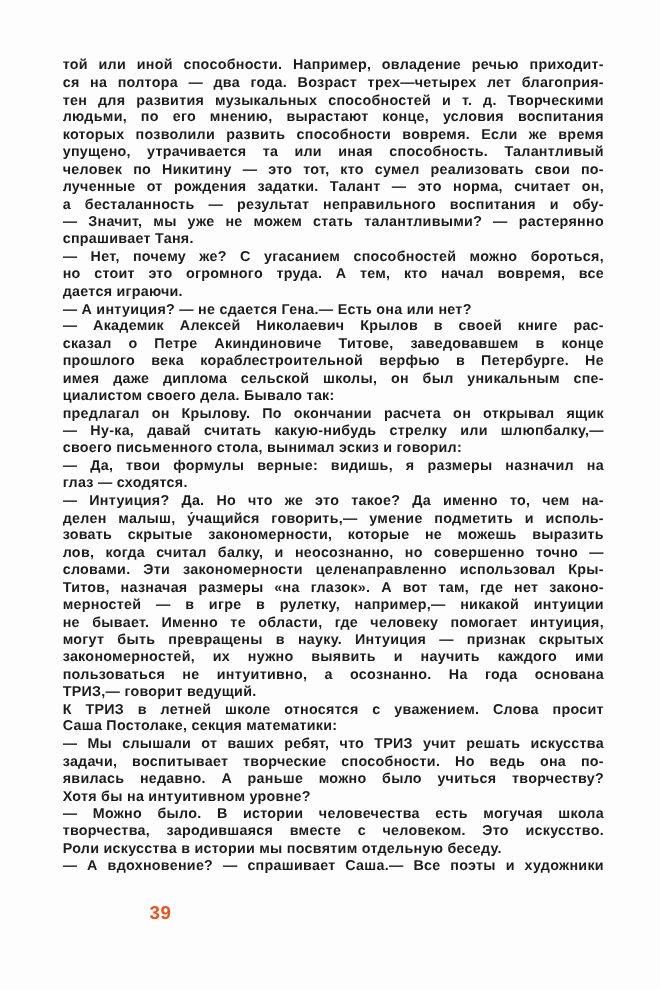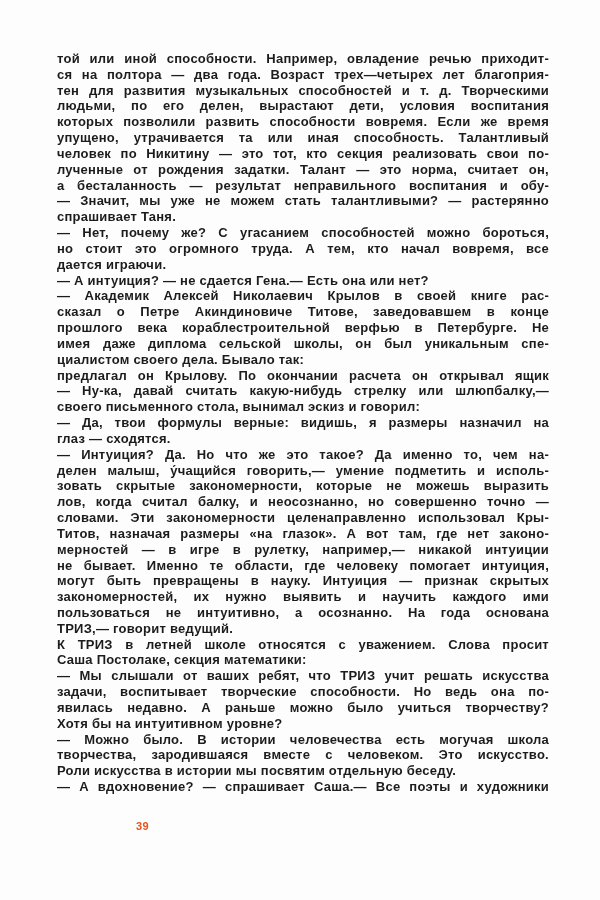--- a/index.html
+++ b/index.html
@@ -40,38 +40,38 @@
     white-space: normal;
   }
   .line.short {
     text-align: left;
     text-align-last: left;
   }
   .page-number {
     position: absolute;
     left: 136px;
     top: 820px;
-    font-size: 11px;
+    font-size: 17px;
     font-weight: 700;
     letter-spacing: 0.5px;
     color: #e8521d;
   }
 </style>
 </head>
 <body>
 
 <div class="page">
   <div class="text-column">
       <div class="line">той или иной способности. Например, овладение речью приходит-</div>
       <div class="line">ся на полтора — два года. Возраст трех—четырех лет благоприя-</div>
       <div class="line">тен для развития музыкальных способностей и т. д. Творческими</div>
-      <div class="line">людьми, по его делен, вырастают дети, условия воспитания</div>
+      <div class="line">людьми, по его мнению, вырастают конце, условия воспитания</div>
       <div class="line">которых позволили развить способности вовремя. Если же время</div>
       <div class="line">упущено, утрачивается та или иная способность. Талантливый</div>
-      <div class="line">человек по Никитину — это тот, кто секция реализовать свои по-</div>
+      <div class="line">человек по Никитину — это тот, кто сумел реализовать свои по-</div>
       <div class="line">лученные от рождения задатки. Талант — это норма, считает он,</div>
       <div class="line">а бесталанность — результат неправильного воспитания и обу-</div>
       <div class="line">— Значит, мы уже не можем стать талантливыми? — растерянно</div>
       <div class="line short">спрашивает Таня.</div>
       <div class="line">— Нет, почему же? С угасанием способностей можно бороться,</div>
       <div class="line">но стоит это огромного труда. А тем, кто начал вовремя, все</div>
       <div class="line short">дается играючи.</div>
       <div class="line short">— А интуиция? — не сдается Гена.— Есть она или нет?</div>
       <div class="line">— Академик Алексей Николаевич Крылов в своей книге рас-</div>
       <div class="line">сказал о Петре Акиндиновиче Титове, заведовавшем в конце</div>

